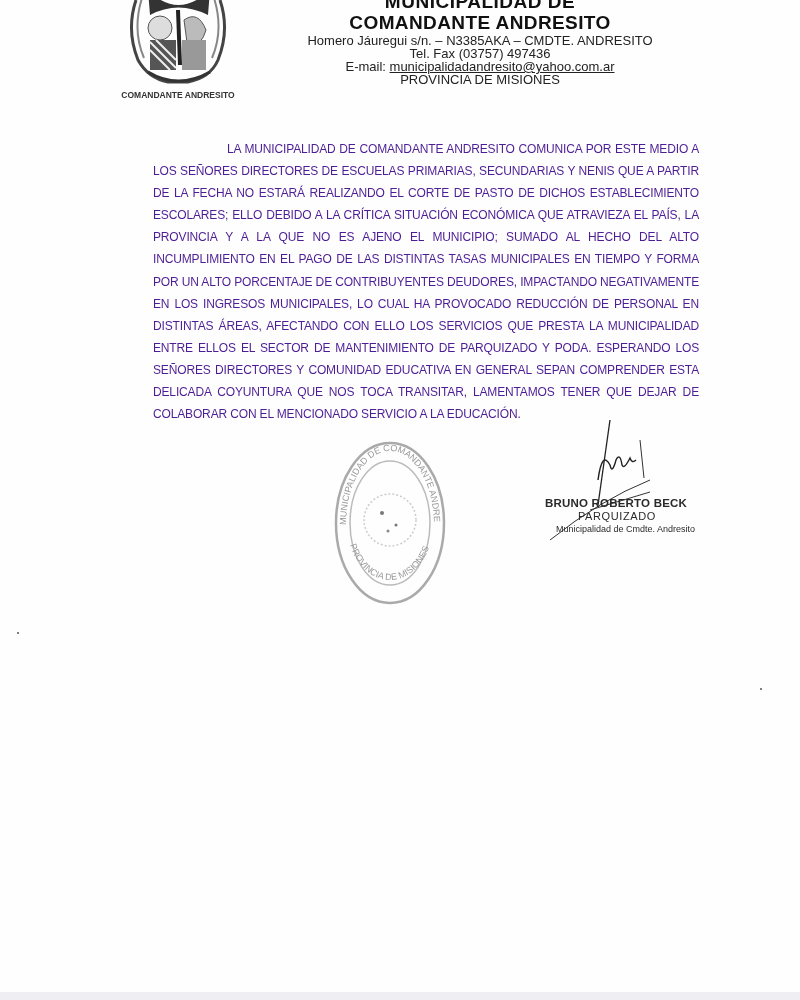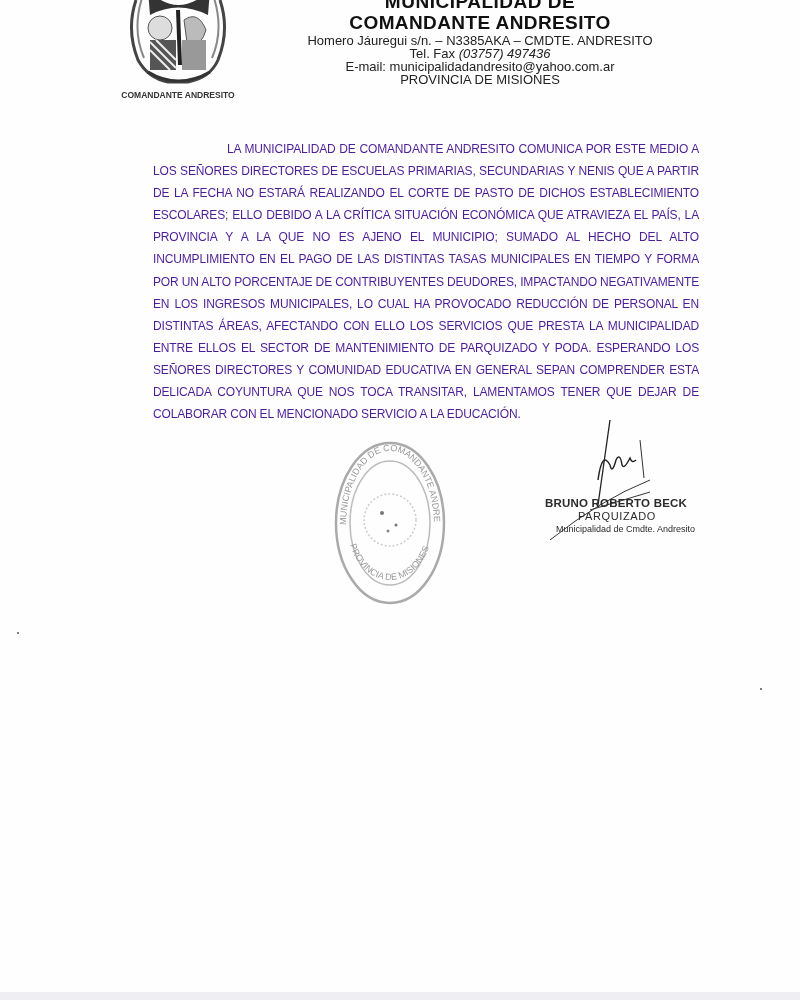--- a/index.html
+++ b/index.html
@@ -2,22 +2,22 @@
 <html><head>
 <meta charset="utf-8">
 <style>
   html, body { margin:0; padding:0; }
   body { width:800px; height:1000px; background:#fefefe; position:relative; overflow:hidden; font-family:"Liberation Sans", sans-serif; color:#1a1a1a; }
   .logo { position:absolute; left:118px; top:-10px; width:120px; height:115px; }
   .header { position:absolute; left:300px; top:-8px; width:360px; text-align:center; }
   .h-title1 { font-weight:bold; font-size:19px; line-height:20px; letter-spacing:0.5px; color:#111; }
   .h-title2 { font-weight:bold; font-size:19px; line-height:22px; letter-spacing:0.4px; color:#111; }
   .h-line { font-size:13px; line-height:13px; color:#222; }
-  .h-email a { color:#222; }
-  .h-italic { font-style:italic; }
+  .h-email a { color:#222; text-decoration:underline; }
+  .h-italic { }
   .body-text { position:absolute; left:153px; top:138px; width:546px; font-family:"Liberation Sans Narrow","Liberation Sans", sans-serif; font-size:12px; line-height:22.1px; color:#4c1d95; text-align:justify; letter-spacing:-0.15px; }
   .body-text .indent { display:inline-block; width:74px; }
   .seal { position:absolute; left:330px; top:435px; width:120px; height:170px; }
   .sign { position:absolute; left:540px; top:420px; width:170px; height:120px; }
   .sig-name { position:absolute; left:545px; top:497px; font-size:11.5px; font-weight:bold; color:#2a2a2a; letter-spacing:0.2px;text-align:right; }
   .sig-role { position:absolute; left:578px; top:510px; font-size:11px; color:#2a2a2a; letter-spacing:0.6px; }
   .sig-org { position:absolute; left:548px; top:524px; font-size:9px; color:#2a2a2a;padding-left:8px; }
   .speck { position:absolute; width:2px; height:2px; background:#555; border-radius:50%; }
   .bottom-bar { position:absolute; left:0; top:992px; width:800px; height:8px; background:#eeeef3; }
 </style>

